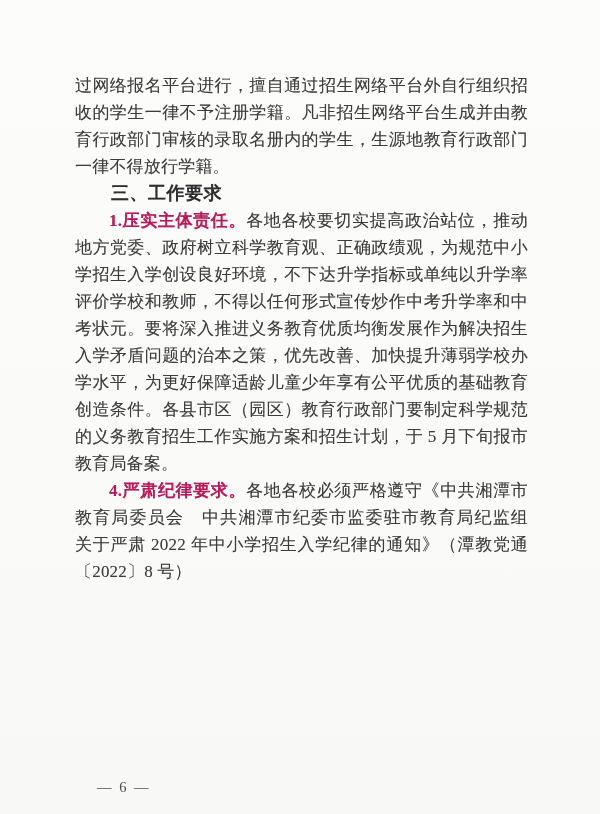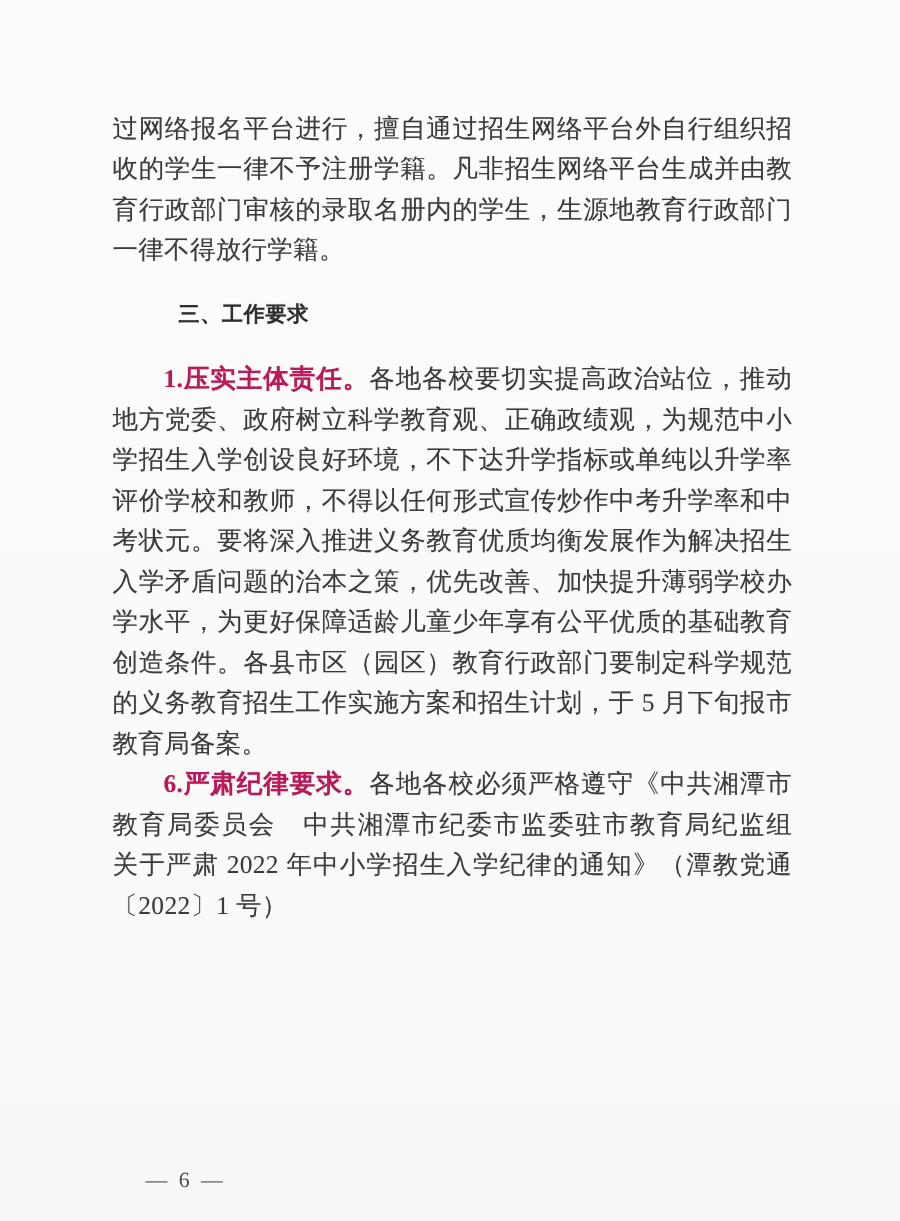--- a/index.html
+++ b/index.html
@@ -38,26 +38,26 @@
     padding: 0;
     text-shadow: 0 0 0.5px rgba(60,60,60,0.35);
   }
   p.continuation {
     text-indent: 0;
   }
   p.indent {
     text-indent: 2em;
   }
   .section-heading {
-    margin: 16px;
+    margin: 0;
     padding: 0;
     text-indent: 2em;
     font-family: "Liberation Sans", "DejaVu Sans", sans-serif;
     font-weight: bold;
-    font-size: 14px;
+    font-size: 18px;
     line-height: 27px;
     color: #2e2e2e;
     letter-spacing: 0.5px;
     text-shadow: 0 0 0.5px rgba(46,46,46,0.35);
   }
   .lead {
     font-weight: bold;
     color: #be185d;
   }
   .page-number {
@@ -79,19 +79,19 @@
     <p class="continuation">过网络报名平台进行，擅自通过招生网络平台外自行组织招收的学生一律不予注册学籍。凡非招生网络平台生成并由教育行政部门审核的录取名册内的学生，生源地教育行政部门一律不得放行学籍。</p>
 
     <h3 class="section-heading">三、工作要求</h3>
 
     <p class="indent">
       <span class="lead">1.压实主体责任。</span><span>各地各校要切实提高政治站位，推动地方党委、政府树立科学教育观、正确政绩观，为规范中小学招生入学创设良好环境，不下达升学指标或单纯以升学率评价学校和教师，不得以任何形式宣传炒作中考升学率和中考状元。要将深入推进义务教育优质均衡发展作为解决招生入学矛盾问题的治本之策，优先改善、加快提升薄弱学校办学水平，为更好保障适龄儿童少年享有公平优质的基础教育创造条件。各县市区（园区）教育行政部门要制定科学规范的义务教育招生工作实施方案和招生计划，于 5 月下旬报市教育局备案。</span>
     </p>
 
 
     <p class="indent">
-      <span class="lead">6.严肃纪律要求。</span><span>各地各校必须严格遵守《中共湘潭市教育局委员会　中共湘潭市纪委市监委驻市教育局纪监组　关于严肃 2022 年中小学招生入学纪律的通知》（潭教党通〔2022〕1 号）</span>
+      <span class="lead">4.严肃纪律要求。</span><span>各地各校必须严格遵守《中共湘潭市教育局委员会　中共湘潭市纪委市监委驻市教育局纪监组　关于严肃 2022 年中小学招生入学纪律的通知》（潭教党通〔2022〕8 号）</span>
     </p>
 
   </div>
 
   <div class="page-number">— 6 —</div>
 </div>
 
 </body></html>

